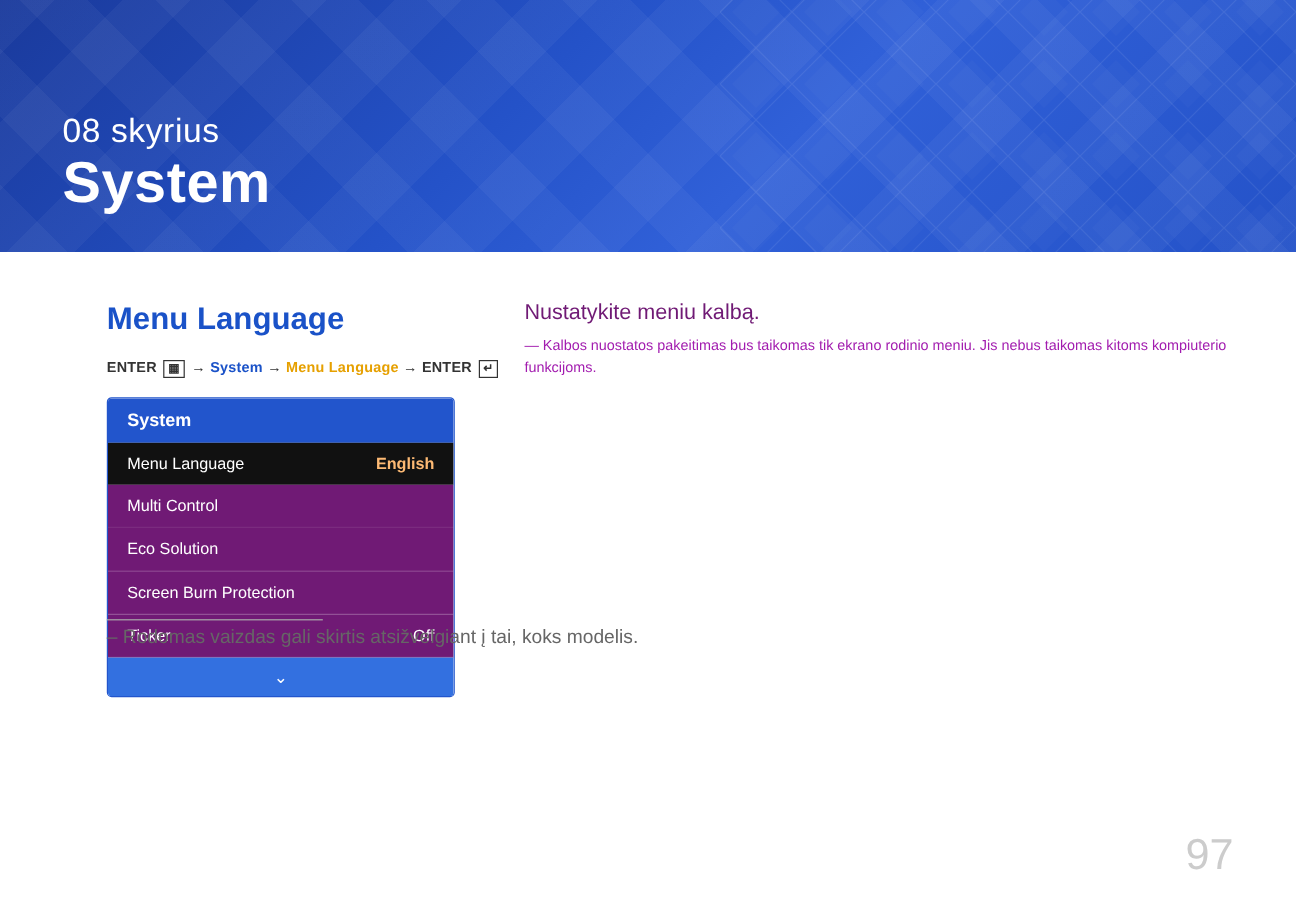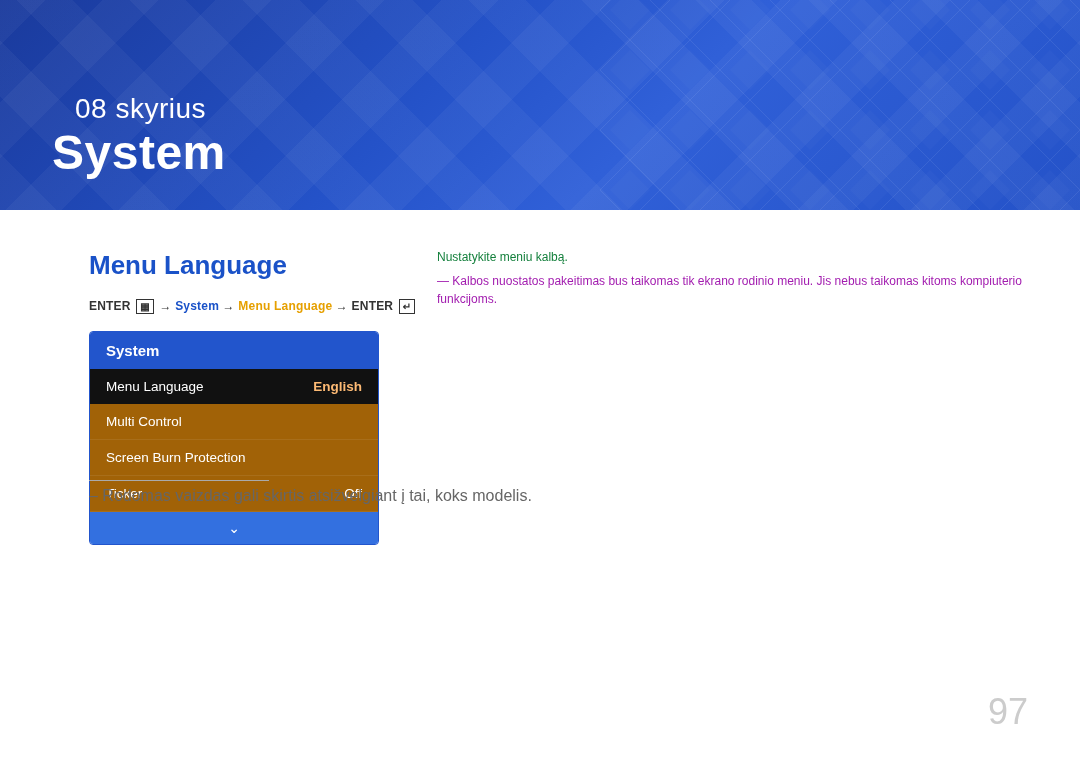--- a/index.html
+++ b/index.html
@@ -57,21 +57,20 @@
       position: absolute;
       bottom: 30px;
       left: 52px;
     }
 
     .header-chapter {
       font-size: 28px;
       font-weight: 300;
       color: #ffffff;
       letter-spacing: 0.5px;
-      margin-left: 23px;
     }
 
     .header-title {
       font-size: 48px;
       font-weight: 700;
       color: #ffffff;
       letter-spacing: 0.5px;
     }
 
     
@@ -120,21 +119,21 @@
       font-size: 15px;
       font-weight: 600;
       padding: 10px 16px;
     }
 
     .menu-item {
       display: flex;
       justify-content: space-between;
       align-items: center;
       padding: 10px 16px;
-      background: #a16207;
+      background: #701a75;
       color: #ffffff;
       font-size: 13.5px;
       border-bottom: 1px solid rgba(255,255,255,0.08);
     }
 
     .menu-item.active {
       background: #111111;
       color: #ffffff;
       border: none;
     }
@@ -167,22 +166,22 @@
 
     
     .description-area {
       position: absolute;
       top: 40px;
       left: 400px;
       right: 52px;
     }
 
     .desc-main {
-      font-size: 12px;
-      color: #15803d;
+      font-size: 18px;
+      color: #701a75;
       margin-bottom: 8px;
     }
 
     .desc-note {
       font-size: 12px;
       color: #a21caf;
       line-height: 1.5;
     }
 
     .desc-note::before {
@@ -259,20 +258,23 @@
     <div class="menu-item active">
       <span class="menu-item-label">Menu Language</span>
       <span class="menu-item-value">English</span>
     </div>
 
     <div class="menu-item">
       <span class="menu-item-label">Multi Control</span>
     </div>
 
 
+    <div class="menu-item">
+      <span class="menu-item-label">Eco Solution</span>
+    </div>
 
     <div class="menu-item">
       <span class="menu-item-label">Screen Burn Protection</span>
     </div>
 
     <div class="menu-item">
       <span class="menu-item-label">Ticker</span>
       <span class="menu-item-value">Off</span>
     </div>
 

